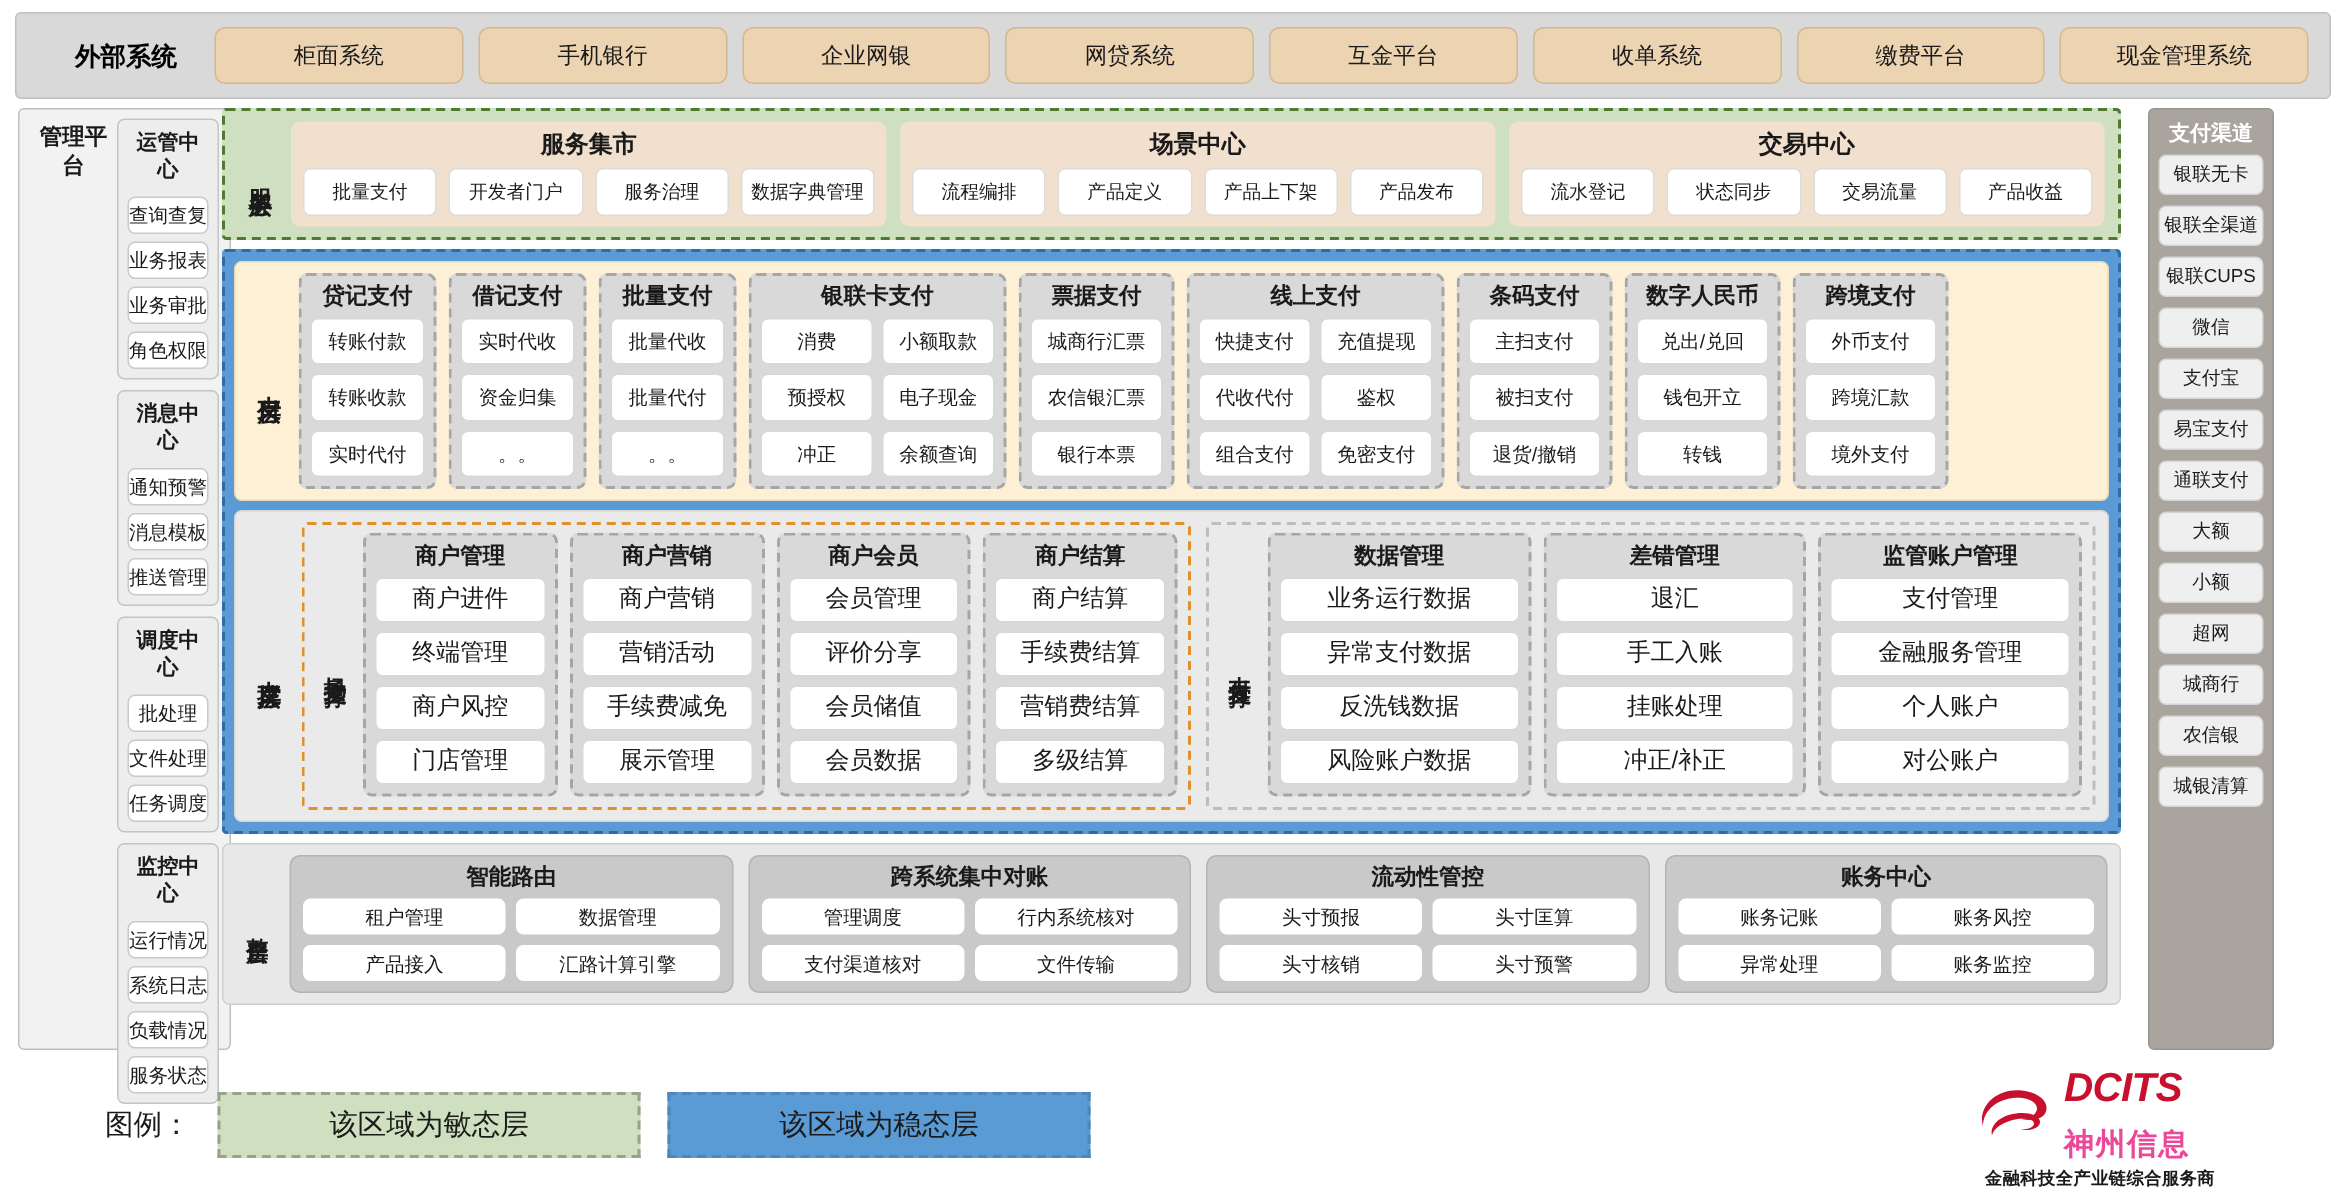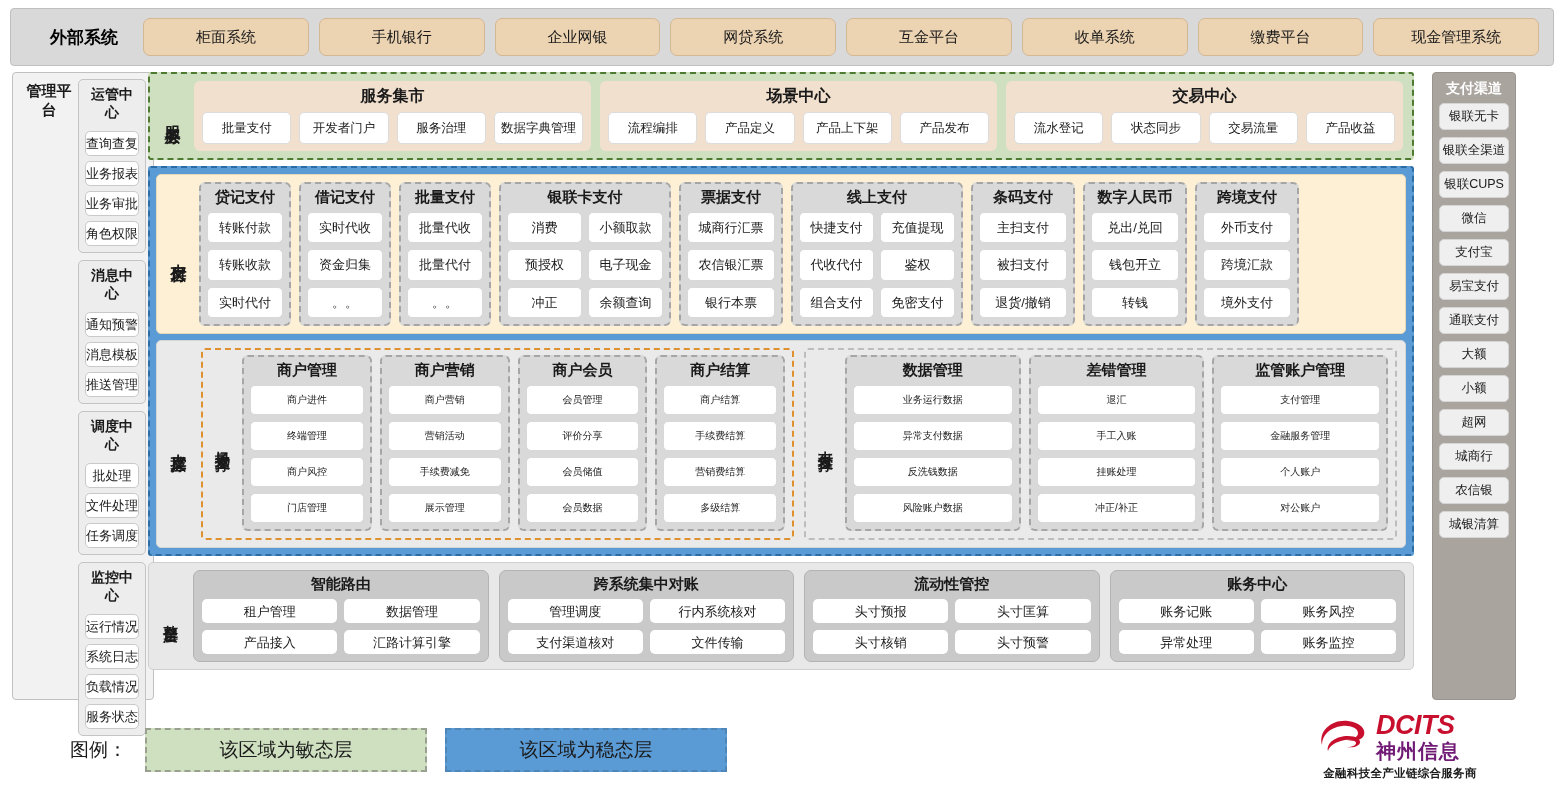--- a/index.html
+++ b/index.html
@@ -181,21 +181,21 @@
   }
   .supgrp {
     flex: 1 1 0;
     background: #d9d9d9;
     border: 2px dashed #a6a6a6;
     border-radius: 6px;
     padding: 3px 6px 6px 6px;
     display: flex; flex-direction: column;
   }
   .supgrp .ttl { text-align: center; font-size: 15px; font-weight: bold; padding: 1px 0 5px; }
-  .supgrp .chip { flex: 1 1 0; margin-bottom: 6px; border-color: #d8d8d8; font-size: 10px; }
+  .supgrp .chip { flex: 1 1 0; margin-bottom: 6px; border-color: #d8d8d8; font-size: 16px; }
   .supgrp .chip:last-child { margin-bottom: 0; }
 
   
   .int-layer {
     margin-top: 6px;
     background: #e8e8e8;
     border: 1px solid #cfcfcf;
     border-radius: 5px;
     padding: 7px 8px;
     display: flex; gap: 10px; align-items: stretch;
@@ -224,21 +224,21 @@
     display: flex; align-items: center; justify-content: center;
     font-size: 19px;
   }
   .lg-agile { background: #cfe0c0; border: 2px dashed #9aa08f; }
   .lg-stable { background: #5b9bd5; border: 2px dashed #4f86b8; }
 
   .logo { position: absolute; left: 1316px; top: 712px; width: 168px; }
   .logo .lrow { display: flex; align-items: center; gap: 4px; }
   .logo .ltxt { display: flex; flex-direction: column; line-height: 1; }
   .logo .dcits { color: #c8102e; font-size: 27px; font-weight: bold; letter-spacing: -0.5px; font-style: italic; }
-  .logo .cn { color: #701a75; font-size: 20px; font-weight: bold; letter-spacing: 1px; margin-top: 2px; }
+  .logo .cn { color: #ec4899; font-size: 20px; font-weight: bold; letter-spacing: 1px; margin-top: 14px; }
   .logo .tag { color: #1a1a1a; font-size: 11.5px; font-weight: bold; margin-top: 5px; text-align: center; letter-spacing: 0.3px; }
 </style>
 </head>
 <body>
 
 <div id="root">
 
   <div class="extbar">
     <div class="title">外部系统</div>
     <div class="extlist" id="ext-list">

